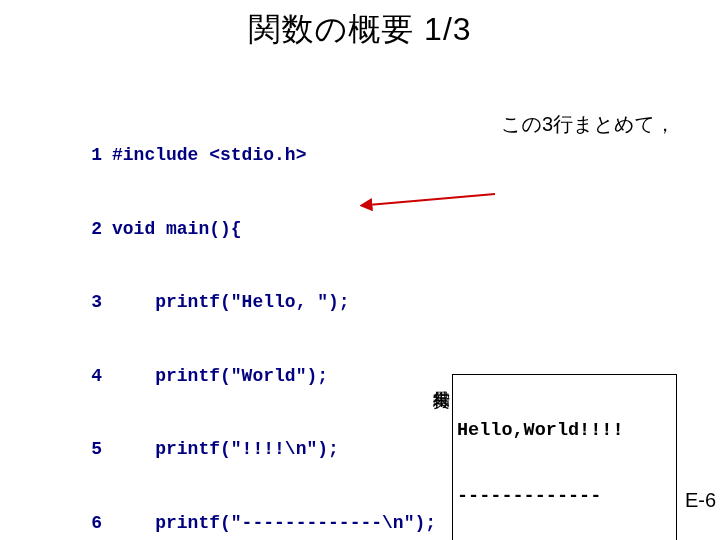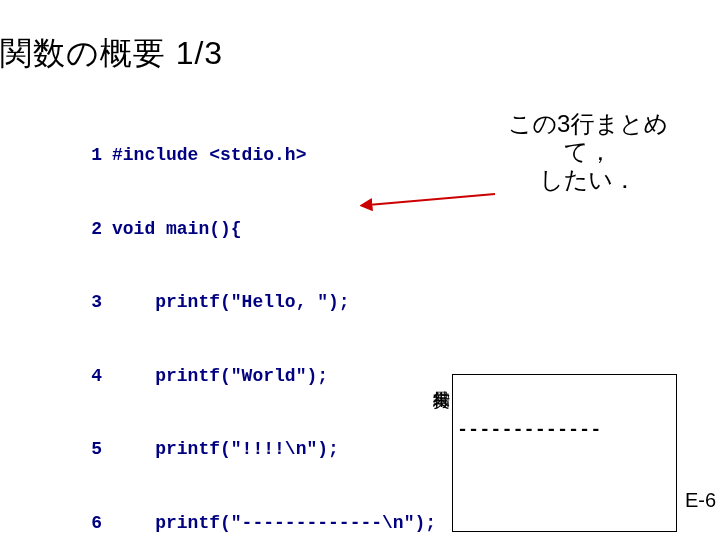--- a/index.html
+++ b/index.html
@@ -6,24 +6,24 @@
     margin: 0;
     padding: 0;
     width: 720px;
     height: 540px;
     background: #fff;
     font-family: "MS PGothic", "Hiragino Kaku Gothic Pro", sans-serif;
     position: relative;
     overflow: hidden;
   }
   .title {
-    text-align: left;
+    text-align: center;
     font-size: 32px;
     font-weight: 400;
-    padding-top: 32px;
+    padding-top: 8px;
     letter-spacing: 1px;
   }
   .code-block {
     position: absolute;
     left: 72px;
     top: 94px;
     font-family: "Courier New", Courier, monospace;
     font-size: 18px;
     line-height: 24.5px;
     white-space: pre;
@@ -37,21 +37,21 @@
     text-align: right;
     margin-right: 10px;
   }
   .code-text { display: inline-block; }
 
   .annotation {
     position: absolute;
     left: 488px;
     top: 110px;
     width: 200px;
-    font-size: 24px;
+    font-size: 20px;
     line-height: 28px;
     text-align: center;
     color: #000;
   }
 
   .arrow {
     position: absolute;
     left: 360px;
     top: 190px;
     width: 140px;
@@ -109,34 +109,34 @@
   
   
   
   
   
   
 </div>
 
 <div class="annotation">
   <div>この3行まとめて，</div>
-  <div>したい．</div>
 </div>
 
 <svg class="arrow" viewBox="0 0 140 30">
   <defs>
     <marker id="ah" markerWidth="8" markerHeight="8" refX="2" refY="3" orient="auto">
       <path d="M0,0 L6,3 L0,6 Z" fill="#cc0000"></path>
     </marker>
   </defs>
   <line x1="135" y1="4" x2="8" y2="15" stroke="#cc0000" stroke-width="2.2" marker-end="url(#ah)"></line>
 </svg>
 
 <div class="result-label">実行結果</div>
 
 <div class="result-box">
+  <div>Hello,World!!!!</div>
   <div>-------------</div>
   
   
   
 </div>
 
 <div class="page-num">E-6</div>
 
 </body></html>

